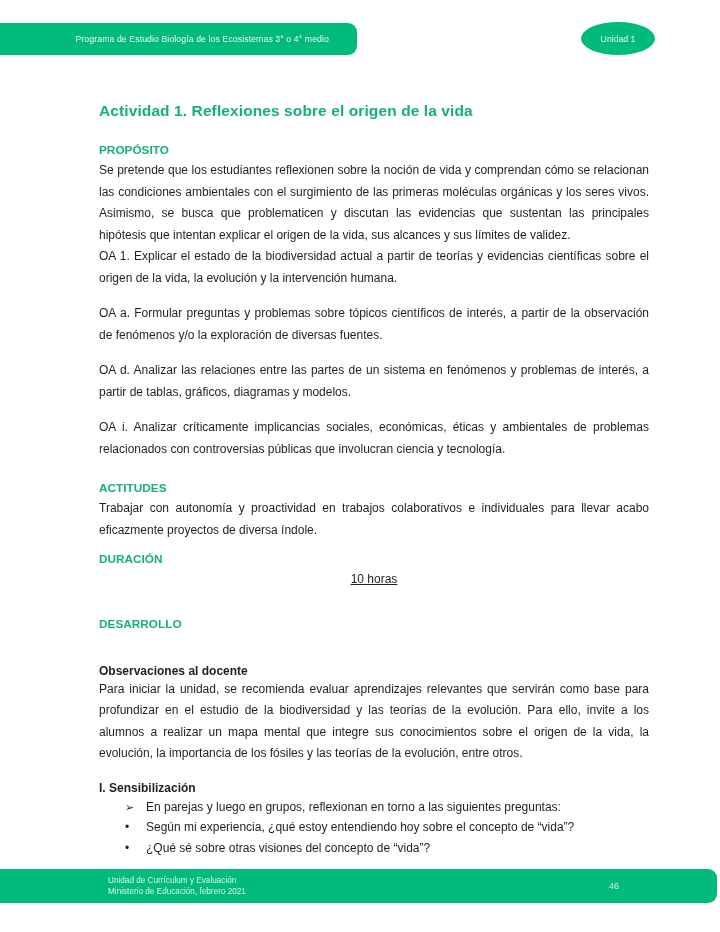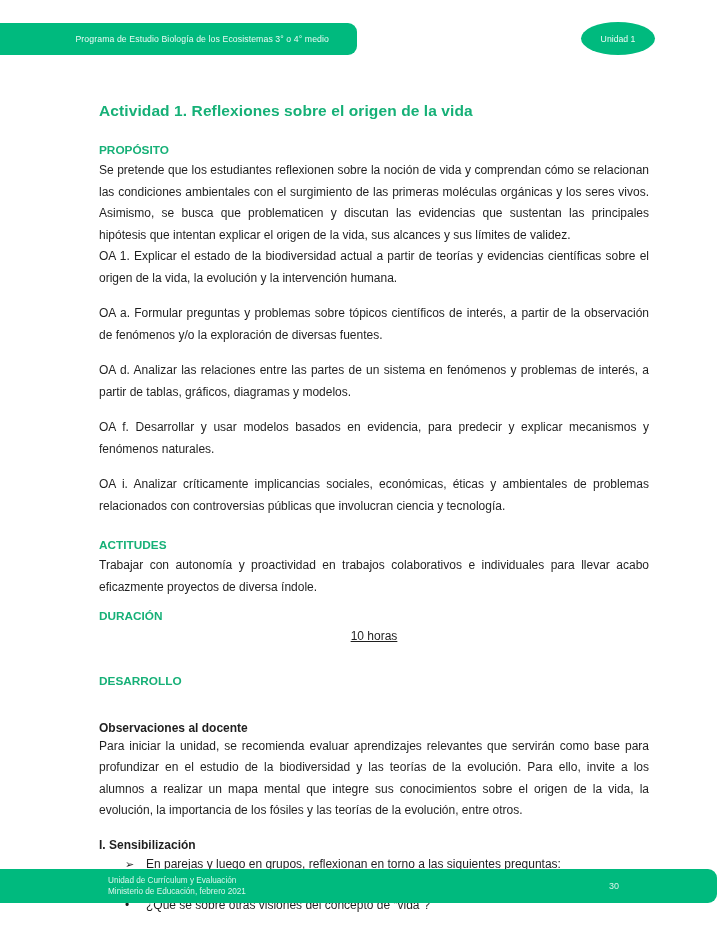--- a/index.html
+++ b/index.html
@@ -120,21 +120,20 @@
 <div class="content">
 
   <div class="page-title">Actividad 1. Reflexiones sobre el origen de la vida</div>
 
   <div class="sec-h">PROPÓSITO</div>
   <p>Se pretende que los estudiantes reflexionen sobre la noción de vida y comprendan cómo se relacionan las condiciones ambientales con el surgimiento de las primeras moléculas orgánicas y los seres vivos. Asimismo, se busca que problematicen y discutan las evidencias que sustentan las principales hipótesis que intentan explicar el origen de la vida, sus alcances y sus límites de validez.</p>
 
   <p class="oa first">OA 1. Explicar el estado de la biodiversidad actual a partir de teorías y evidencias científicas sobre el origen de la vida, la evolución y la intervención humana.</p>
   <p class="oa">OA a. Formular preguntas y problemas sobre tópicos científicos de interés, a partir de la observación de fenómenos y/o la exploración de diversas fuentes.</p>
   <p class="oa">OA d. Analizar las relaciones entre las partes de un sistema en fenómenos y problemas de interés, a partir de tablas, gráficos, diagramas y modelos.</p>
-  <p class="oa">OA f. Desarrollar y usar modelos basados en evidencia, para predecir y explicar mecanismos y fenómenos naturales.</p>
   <p class="oa">OA i. Analizar críticamente implicancias sociales, económicas, éticas y ambientales de problemas relacionados con controversias públicas que involucran ciencia y tecnología.</p>
 
   <div class="sec-h mt-act">ACTITUDES</div>
   <p>Trabajar con autonomía y proactividad en trabajos colaborativos e individuales para llevar acabo eficazmente proyectos de diversa índole.</p>
 
   <div class="sec-h mt-dur">DURACIÓN</div>
   <p class="plain">10 horas</p>
 
   <div class="sec-h mt-des">DESARROLLO</div>
 
@@ -157,14 +156,14 @@
     </li>
   </ul>
 
 </div>
 
 <div class="footer-bar">
   <div class="footer-org">
     <div>Unidad de Currículum y Evaluación</div>
     <div>Ministerio de Educación, febrero 2021</div>
   </div>
-  <div class="footer-page">30</div>
+  <div class="footer-page">46</div>
 </div>
 
 </body></html>

